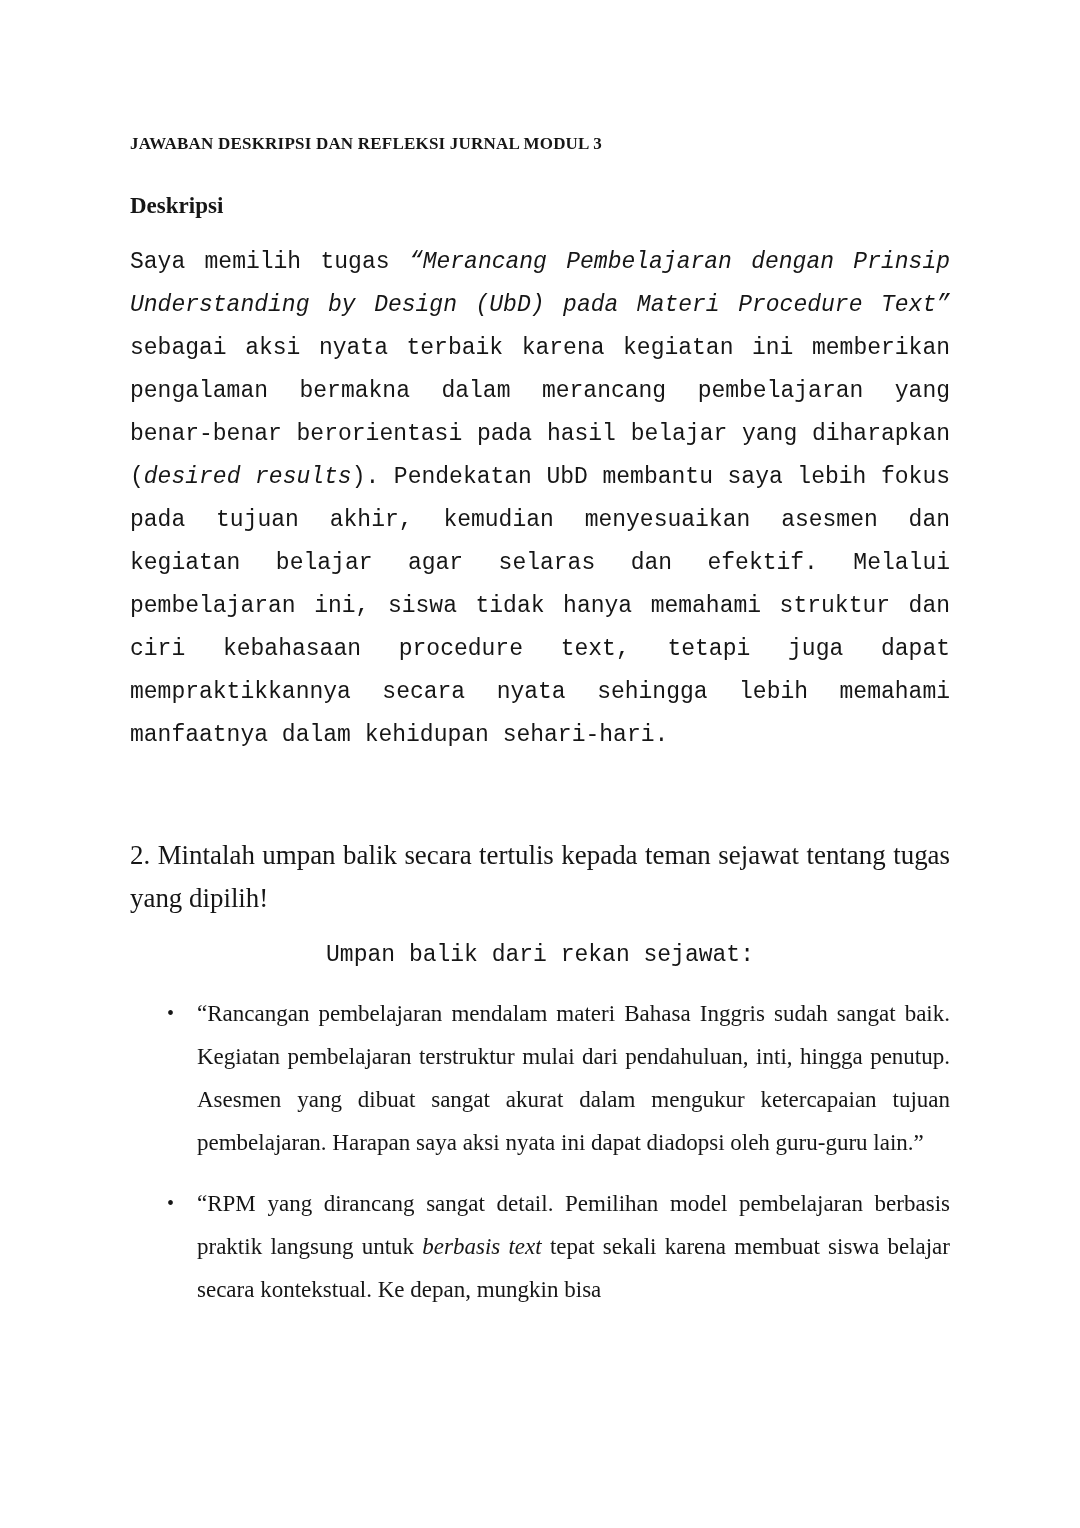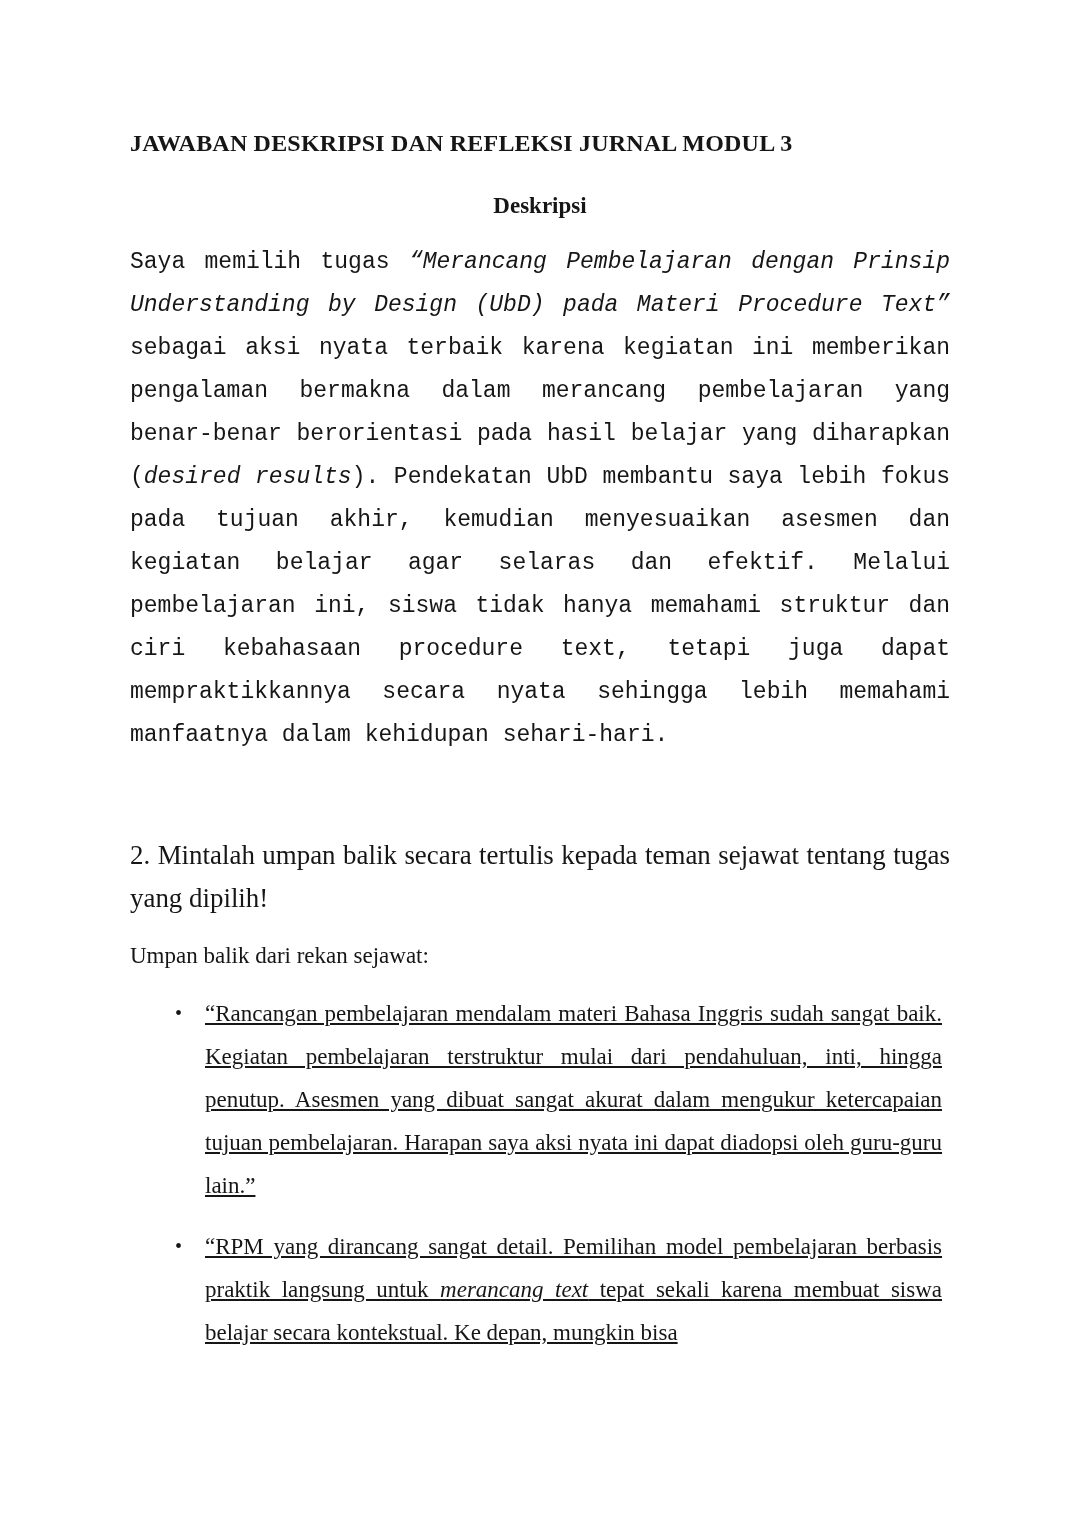--- a/index.html
+++ b/index.html
@@ -15,56 +15,56 @@
     background: #ffffff;
     box-sizing: border-box;
     padding: 122px 130px 0 130px;
     font-family: "Liberation Serif", "DejaVu Serif", serif;
     font-size: 23px;
     line-height: 43px;
     color: #161616;
     overflow: hidden;
   }
   .doc-title {
-    font-size: 24px;
+    font-size: 17px;
     font-weight: bold;
     margin: 0 0 19px 0;
     letter-spacing: 0.2px;
     text-align: left;
   }
   .section-heading {
     font-size: 23px;
     font-weight: bold;
     margin: 0 0 14px 0;
-    text-align: center;
+    text-align: left;
   }
   .question {
     font-weight: bold;
     text-align: justify;
     margin: 0 0 5px 0;
   }
   .question-2 {
     font-weight: normal;
     text-align: justify;
     margin: 0 0 14px 0;
   }
   .body-para {
     text-align: justify;
     margin: 0 0 77px 0;
     font-family: Liberation Mono, monospace;
   }
   .feedback-intro {
-    text-align: left;
+    text-align: center;
     margin: 0 0 15px 0;
+    font-family: Liberation Mono, monospace;
   }
   ul.feedback-list {
     list-style: none;
-    margin: 8px;
+    margin: 0;
     padding: 0;
-    text-decoration: underline;
   }
   ul.feedback-list li {
     position: relative;
     padding-left: 67px;
     text-align: justify;
   }
   ul.feedback-list li + li {
     margin-top: 18px;
   }
   ul.feedback-list li::before {
@@ -88,15 +88,15 @@
 
 
   <p class="body-para"><span>Saya memilih tugas </span><span class="it">“Merancang Pembelajaran dengan Prinsip Understanding by Design (UbD) pada Materi Procedure Text”</span><span> sebagai aksi nyata terbaik karena kegiatan ini memberikan pengalaman bermakna dalam merancang pembelajaran yang benar-benar berorientasi pada hasil belajar yang diharapkan (</span><span class="it">desired results</span><span>). Pendekatan UbD membantu saya lebih fokus pada tujuan akhir, kemudian menyesuaikan asesmen dan kegiatan belajar agar selaras dan efektif. Melalui pembelajaran ini, siswa tidak hanya memahami struktur dan ciri kebahasaan procedure text, tetapi juga dapat mempraktikkannya secara nyata sehingga lebih memahami manfaatnya dalam kehidupan sehari-hari.</span></p>
 
   <h3 class="question-2">2. Mintalah umpan balik secara tertulis kepada teman sejawat tentang tugas yang dipilih!</h3>
 
   <p class="feedback-intro">Umpan balik dari rekan sejawat:</p>
 
   <ul class="feedback-list">
     <li><span>“Rancangan pembelajaran mendalam materi Bahasa Inggris sudah sangat baik. Kegiatan pembelajaran terstruktur mulai dari pendahuluan, inti, hingga penutup. Asesmen yang dibuat sangat akurat dalam mengukur ketercapaian tujuan pembelajaran. Harapan saya aksi nyata ini dapat diadopsi oleh guru-guru lain.”</span></li>
-    <li><span>“RPM yang dirancang sangat detail. Pemilihan model pembelajaran berbasis praktik langsung untuk </span><span class="it">merancang text</span><span> tepat sekali karena membuat siswa belajar secara kontekstual. Ke depan, mungkin bisa</span></li>
+    <li><span>“RPM yang dirancang sangat detail. Pemilihan model pembelajaran berbasis praktik langsung untuk </span><span class="it">berbasis text</span><span> tepat sekali karena membuat siswa belajar secara kontekstual. Ke depan, mungkin bisa</span></li>
   </ul>
 </div>
 
 </body></html>

